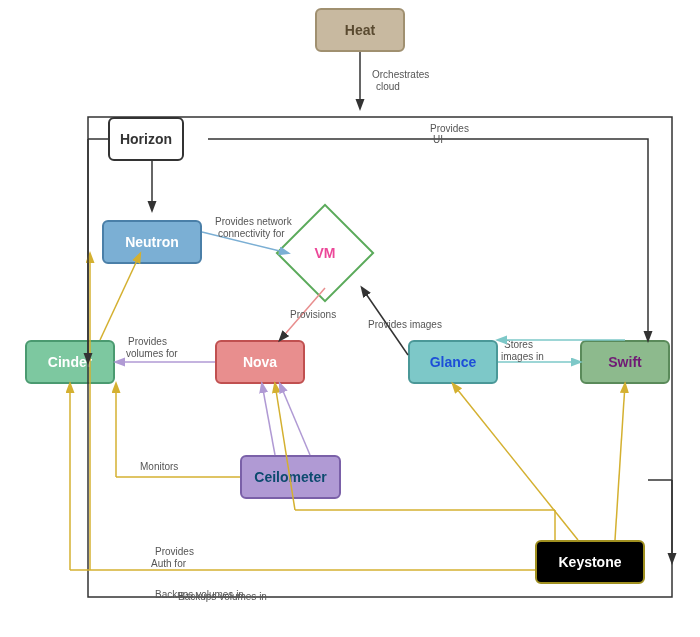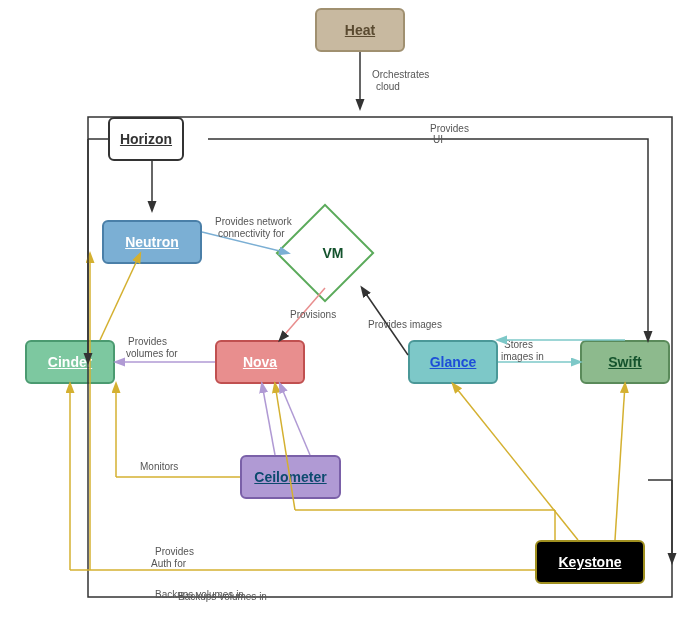--- a/index.html
+++ b/index.html
@@ -21,21 +21,20 @@
     .node {
       position: absolute;
       display: flex;
       align-items: center;
       justify-content: center;
       font-weight: bold;
       font-size: 14px;
       border-radius: 6px;
       border: 2px solid;
       cursor: default;
-      text-decoration: underline;
     }
     .label {
       position: absolute;
       font-size: 10px;
       color: #555;
       text-align: center;
       line-height: 1.3;
     }
     
     #heat {
@@ -71,28 +70,28 @@
     #vm-diamond {
       position: absolute;
       left: 0; top: 0;
       width: 70px; height: 70px;
       background: #fff;
       border: 2px solid #5aaa5a;
       transform: rotate(45deg);
     }
     #vm-label {
       position: absolute;
-      left: 8px; top: 0;
+      left: 0; top: 0;
       width: 70px; height: 70px;
       display: flex;
       align-items: center;
       justify-content: center;
       font-weight: bold;
       font-size: 14px;
-      color: #14532d;
+      color: #ec4899;
     }
     
     #cinder {
       left: 25px; top: 340px;
       width: 90px; height: 44px;
       background: #7dc8a0;
       border-color: #4a9a70;
       color: #fff;
     }
     
@@ -111,21 +110,21 @@
       background: #7dc8c8;
       border-color: #4a9898;
       color: #1d4ed8;
     }
     
     #swift {
       left: 580px; top: 340px;
       width: 90px; height: 44px;
       background: #8dba8d;
       border-color: #5a8a5a;
-      color: #14532d;
+      color: #701a75;
     }
     
     #ceilometer {
       left: 240px; top: 455px;
       width: 101px; height: 44px;
       background: #b09ad4;
       border-color: #7a60a8;
       color: #0c4a6e;
     }
     

